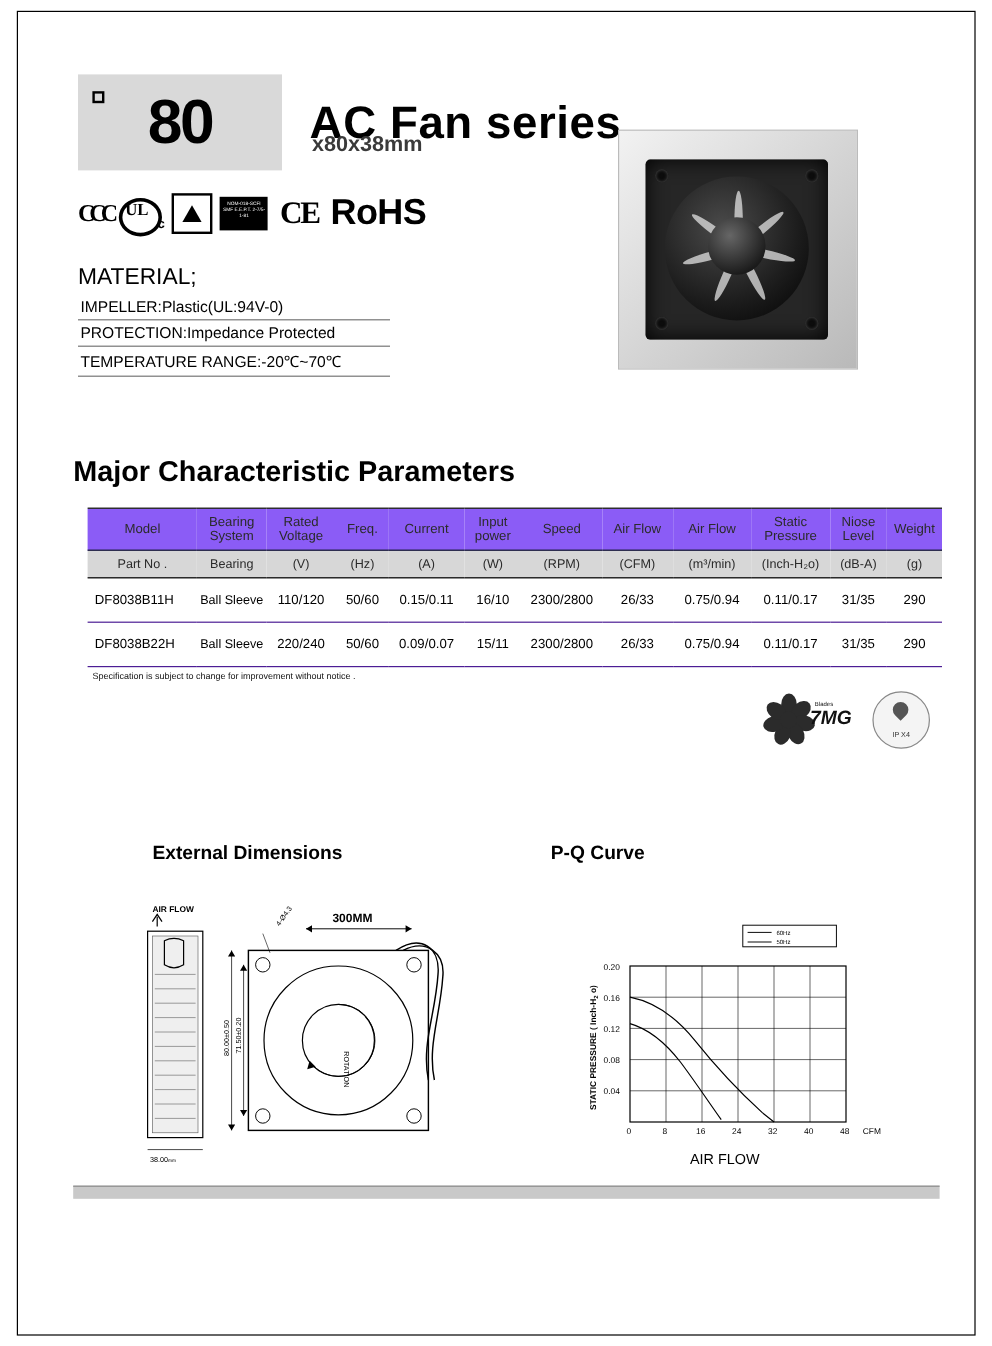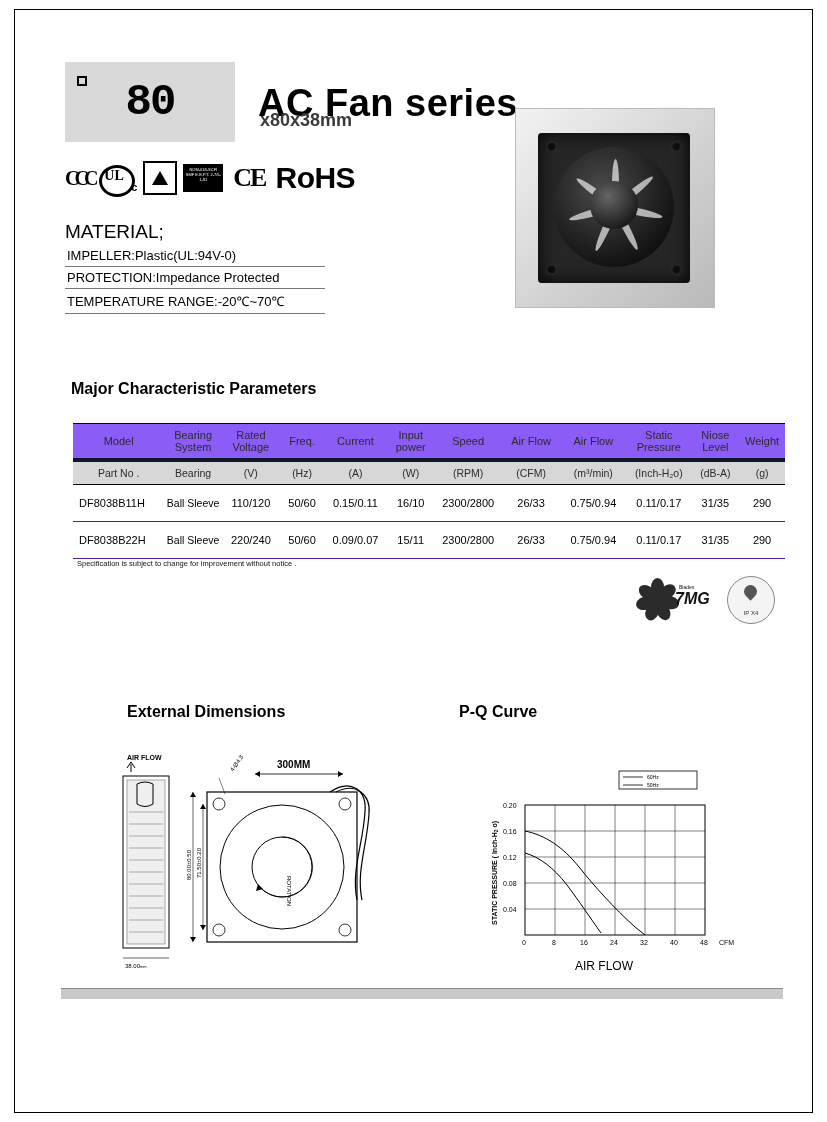--- a/index.html
+++ b/index.html
@@ -47,25 +47,25 @@
   .bignum-box .sq {
     position: absolute;
     left: 12px;
     top: 14px;
     width: 10px;
     height: 10px;
     border: 2px solid #000;
     box-sizing: border-box;
   }
   .bignum {
-    font-size: 44px;
+    font-size: 52px;
     font-weight: bold;
     line-height: 76px;
     letter-spacing: -2px;
-    font-family: Liberation Mono, monospace;
+    font-family: Liberation Sans, sans-serif;
   }
   .title-main {
     position: absolute;
     left: 205px;
     top: 32px;
     font-size: 38px;
     font-weight: bold;
     letter-spacing: 0.5px;
   }
   .title-sub {
@@ -220,23 +220,23 @@
     position: absolute;
     left: 58px; top: 12px;
     width: 7px; height: 50px;
     background: rgba(225,225,225,0.75);
     transform-origin: 50% 48px;
     border-radius: 50% 50% 30% 30%;
   }
   
   .params-title {
     position: absolute;
-    left: 56px;
+    left: 46px;
     top: 370px;
-    font-size: 16px;
+    font-size: 24px;
     font-weight: bold;
   }
   table.params {
     position: absolute;
     left: 58px;
     top: 413px;
     width: 712px;
     border-collapse: collapse;
     font-size: 11px;
   }
@@ -248,21 +248,21 @@
     font-weight: normal;
     line-height: 12px;
   }
   table.params thead th {
     background: #8b5cf6;
     border-bottom: none;
     color: #2b2b2b;
   }
   table.params thead tr.sub th {
     background: #d7d7d7;
-    border-top: 4px solid #0f172a;
+    border-top: 1px solid #0f172a;
     border-bottom: 1px solid #000;
     font-size: 10.5px;
     text-align: center;
   }
   table.params tbody td {
     border-top: none;
     border-bottom: 1px solid #4c1d95;
     height: 26px;
     font-size: 11px;
   }

